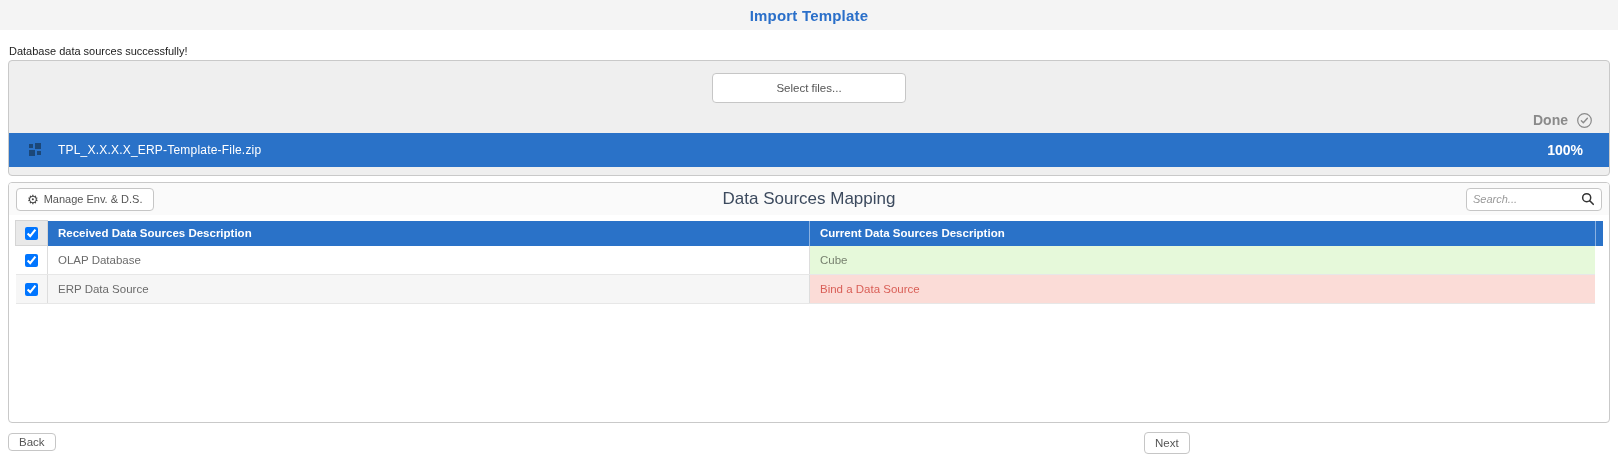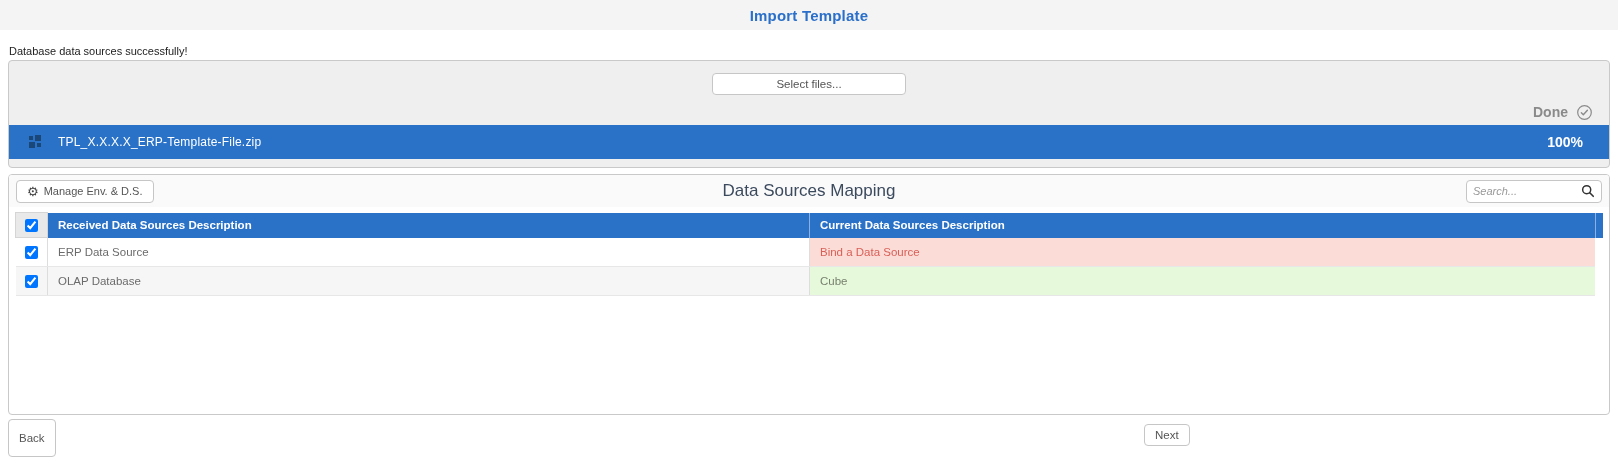--- a/index.html
+++ b/index.html
@@ -22,21 +22,21 @@
   .upload-panel {
     margin: 0 8px; border: 1px solid #c9c9c9; border-radius: 4px;
     background: #efefef; overflow: hidden; padding-bottom: 7px;
   }
   .select-row { display: flex; justify-content: center; padding: 12px 0 4px; }
   .btn {
     background: #fff; border: 1px solid #c6c6c6; border-radius: 4px;
     color: #555; font-size: 11.5px; font-family: "Liberation Sans", sans-serif;
     cursor: pointer;
   }
-  .select-files-btn { width: 194px; height: 22px; }
+  .select-files-btn { width: 194px; height: 30px; }
   .done-row {
     display: flex; align-items: center; justify-content: flex-end;
     gap: 8px; height: 26px; padding-right: 16px;
   }
   .done-label { font-size: 14px; font-weight: bold; color: #8a8a8a; }
   .progress-bar {
     height: 34px; background: #2a72c8; display: flex; align-items: center;
     color: #fff; font-size: 12px; margin-bottom: 1px;
   }
   .file-type-icon { margin-left: 20px; width: 14px; height: 14px; flex: 0 0 auto; }
@@ -94,21 +94,21 @@
   tbody tr:nth-child(even) td.check-cell,
   tbody tr:nth-child(even) td.received-cell { background: #f6f6f6; }
   tbody td.received-cell { border-right: 1px solid #ddd; }
   tbody td.current-cell.bound { background: #e6f9da; color: #77816f; }
   tbody td.current-cell.unbound { background: #fbdcd7; color: #d95f57; }
   tbody td.filler-cell { padding: 0; background: #fff; border-bottom: none; }
   input[type="checkbox"] { width: 13px; height: 13px; vertical-align: middle; }
 
   
   .footer { position: relative; height: 40px; }
-  .back-btn { position: absolute; left: 8px; top: 4px; height: 38px; padding: 0 10px; }
+  .back-btn { position: absolute; left: 8px; top: 10px; height: 18px; padding: 0 10px; }
   .next-btn { position: absolute; left: 1144px; top: 9px; height: 22px; padding: 0 10px; }
 
   svg { display: block; }
 </style>
 </head>
 <body>
 
 <div class="titlebar">
   <h1>Import Template</h1>
 </div>
@@ -175,30 +175,30 @@
         <th>Received Data Sources Description</th>
         <th>Current Data Sources Description</th>
         <th class="filler-head"></th>
       </tr>
     </thead>
     <tbody>
         <tr>
     <td class="check-cell">
       <input type="checkbox" checked="" style="">
     </td>
-    <td class="received-cell">ERP Data Source</td>
-    <td class="current-cell unbound">Bind a Data Source</td>
+    <td class="received-cell">OLAP Database</td>
+    <td class="current-cell bound">Cube</td>
     <td class="filler-cell"></td>
   </tr>
         <tr>
     <td class="check-cell">
       <input type="checkbox" checked="" style="">
     </td>
-    <td class="received-cell">OLAP Database</td>
-    <td class="current-cell bound">Cube</td>
+    <td class="received-cell">ERP Data Source</td>
+    <td class="current-cell unbound">Bind a Data Source</td>
     <td class="filler-cell"></td>
   </tr>
       </tbody>
   </table>
 </div>
 
 <div class="footer">
   <button class="btn back-btn">Back</button>
   <button class="btn next-btn">Next</button>
 </div>

